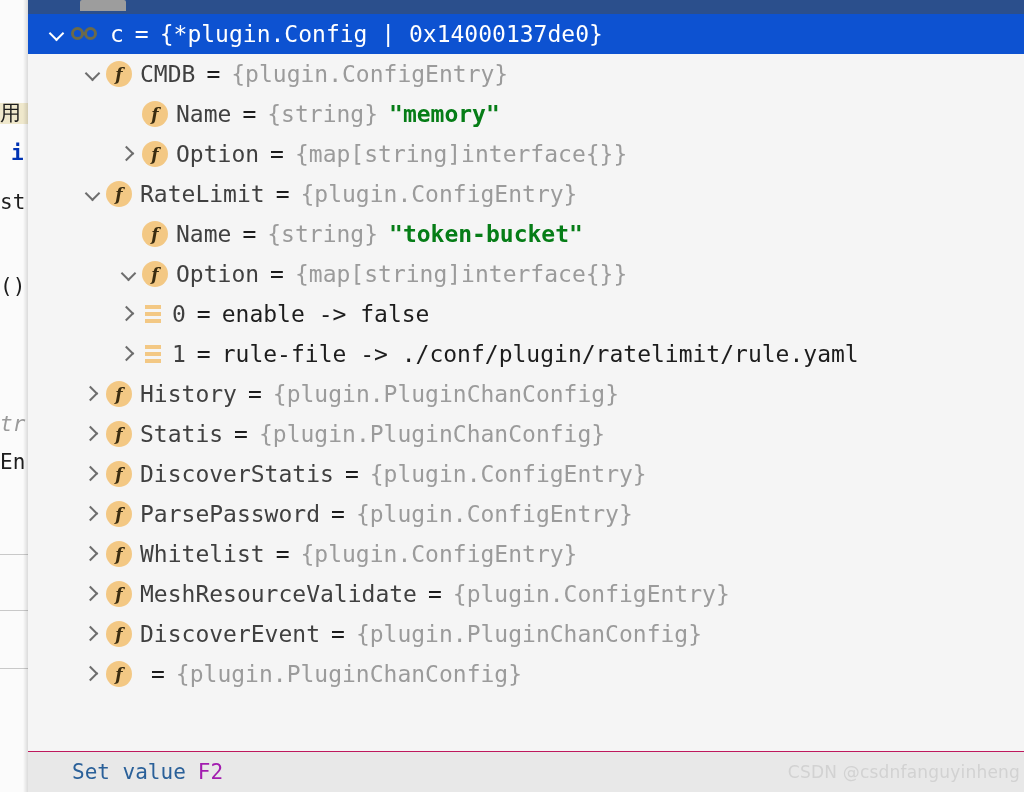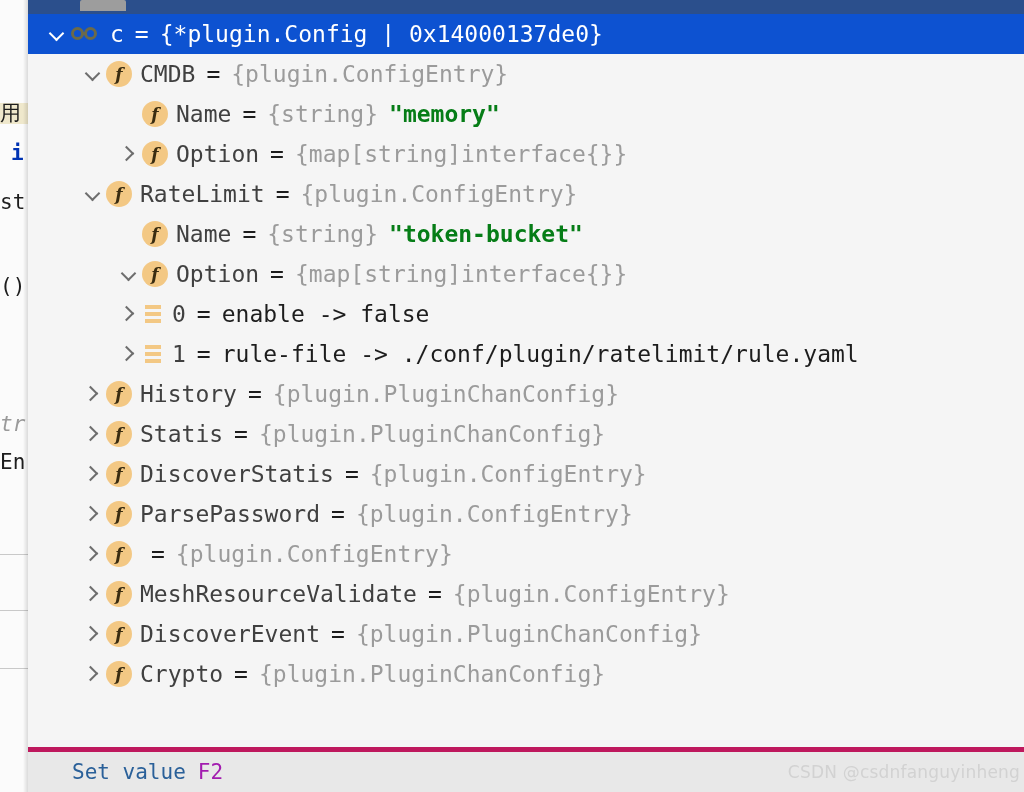--- a/index.html
+++ b/index.html
@@ -220,21 +220,21 @@
   .row.selected .t-num { color: #ffffff; font-weight: normal; }
 
   .sp { display: inline-block; width: 11px; }
 
   
   .statusbar {
     position: absolute;
     left: 0; bottom: 0;
     width: 996px; height: 40px;
     background: #e8e8e8;
-    border-top: 5px solid #be185d;
+    border-top: 1px solid #be185d;
     display: flex;
     align-items: center;
   }
   .sb-action {
     margin-left: 44px;
     font-size: 21px;
     color: #2a6099;
     font-family: "DejaVu Sans Mono", "Liberation Mono", monospace;
   }
   .sb-key {
@@ -422,20 +422,21 @@
           <span class="t-name">ParsePassword</span>
           <span class="sp"></span>
           <span class="t-eq">=</span>
           <span class="sp"></span>
           <span class="t-type">{plugin.ConfigEntry}</span>
         </div>
         <div class="row">
           <span class="indent" style="width: 52px;"></span>
           <span class="twisty collapsed"></span>
           <span class="ficon">f</span>
+          <span class="t-name">Whitelist</span>
           <span class="sp"></span>
           <span class="t-eq">=</span>
           <span class="sp"></span>
           <span class="t-type">{plugin.ConfigEntry}</span>
         </div>
         <div class="row">
           <span class="indent" style="width: 52px;"></span>
           <span class="twisty collapsed"></span>
           <span class="ficon">f</span>
           <span class="t-name">MeshResourceValidate</span>
@@ -451,21 +452,20 @@
           <span class="t-name">DiscoverEvent</span>
           <span class="sp"></span>
           <span class="t-eq">=</span>
           <span class="sp"></span>
           <span class="t-type">{plugin.PluginChanConfig}</span>
         </div>
         <div class="row">
           <span class="indent" style="width: 52px;"></span>
           <span class="twisty collapsed"></span>
           <span class="ficon">f</span>
-          <span class="t-name">Crypto</span>
           <span class="sp"></span>
           <span class="t-eq">=</span>
           <span class="sp"></span>
           <span class="t-type">{plugin.PluginChanConfig}</span>
         </div>
       </div>
 
     <div class="statusbar">
       <span class="sb-action">Set value</span>
       <span class="sb-key">F2</span>

